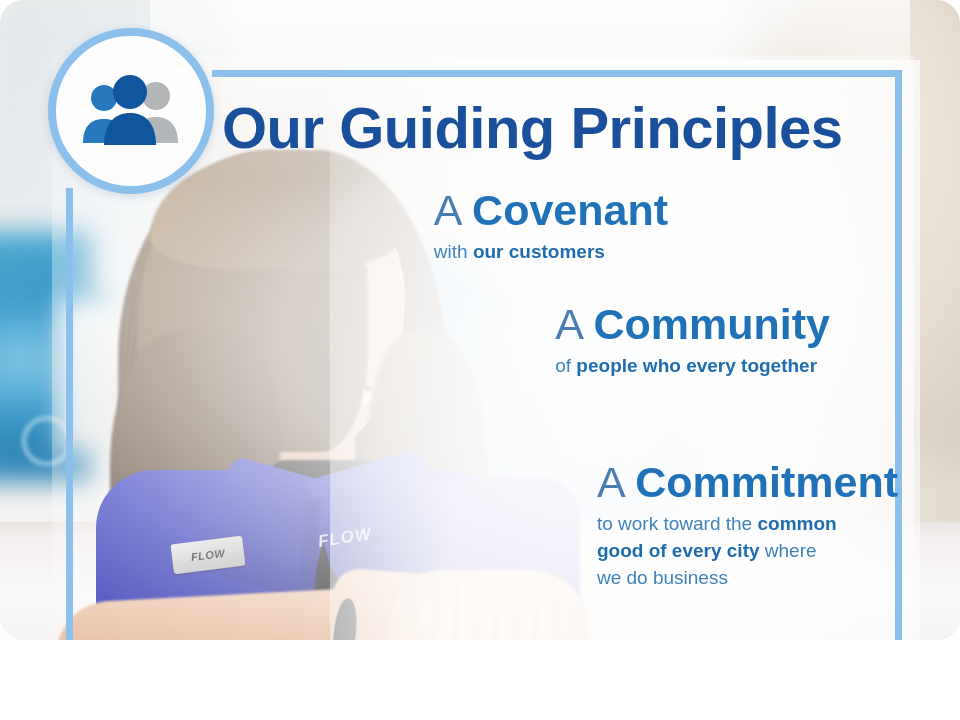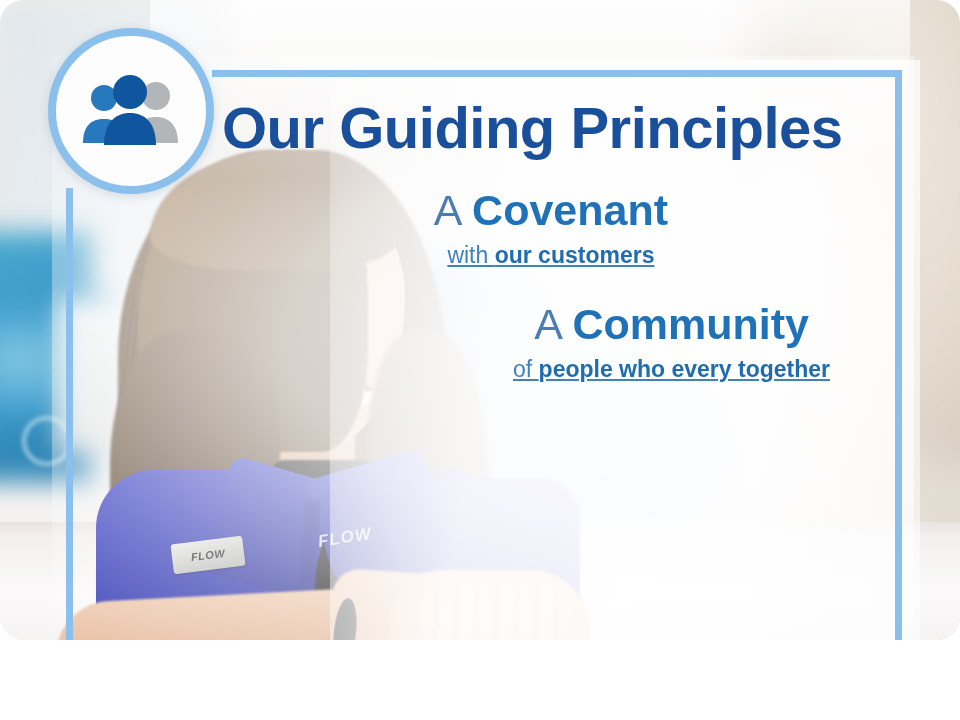--- a/index.html
+++ b/index.html
@@ -355,27 +355,27 @@
 
   
   .title {
     position:absolute; left:222px; top:94px;
     font-size:58px; font-weight:700; letter-spacing:-.5px;
     color:#1a4f9c;
     white-space:nowrap;
     text-shadow: 0 1px 3px rgba(255,255,255,.85);
   }
 
-  .block { position:absolute; text-align:center; white-space:nowrap; }
+  .block { position:absolute; text-align:left; white-space:nowrap; }
 
   .head { font-size:43px; line-height:1.06; }
   .head .art { font-weight:400; color:#4a7db1; }
   .head .word { font-weight:700; color:#1f72b8; }
 
-  .sub  { font-size:23px; line-height:1.42; color:#3f82bc; font-weight:400;text-decoration:underline; }
+  .sub  { font-size:19px; line-height:1.42; color:#3f82bc; font-weight:400; }
   .sub b { font-weight:700; color:#1f6cae; }
 
   .b-covenant   { right:292px; top:188px; }
   .b-community  { right:130px; top:302px; }
   .b-commitment { right: 62px; top:460px; }
 
   .b-covenant .sub,
   .b-community .sub,
   .b-commitment .sub { margin-top:5px; }
 </style>
@@ -481,14 +481,25 @@
   <div class="block b-community">
     <div class="head">
       <span class="art">A</span>
       <span class="word">Community</span>
     </div>
     <div class="sub">
         <div><span>of </span><b>people who every together</b></div>
       </div>
   </div>
 
+  <div class="block b-commitment">
+    <div class="head">
+      <span class="art">A</span>
+      <span class="word">Commitment</span>
+    </div>
+    <div class="sub">
+        <div><span>to work toward the </span><b>common</b></div>
+        <div><b>good of every city</b><span> where</span></div>
+        <div><span>we do business</span></div>
+      </div>
+  </div>
 
 </div>
 
 </body></html>

